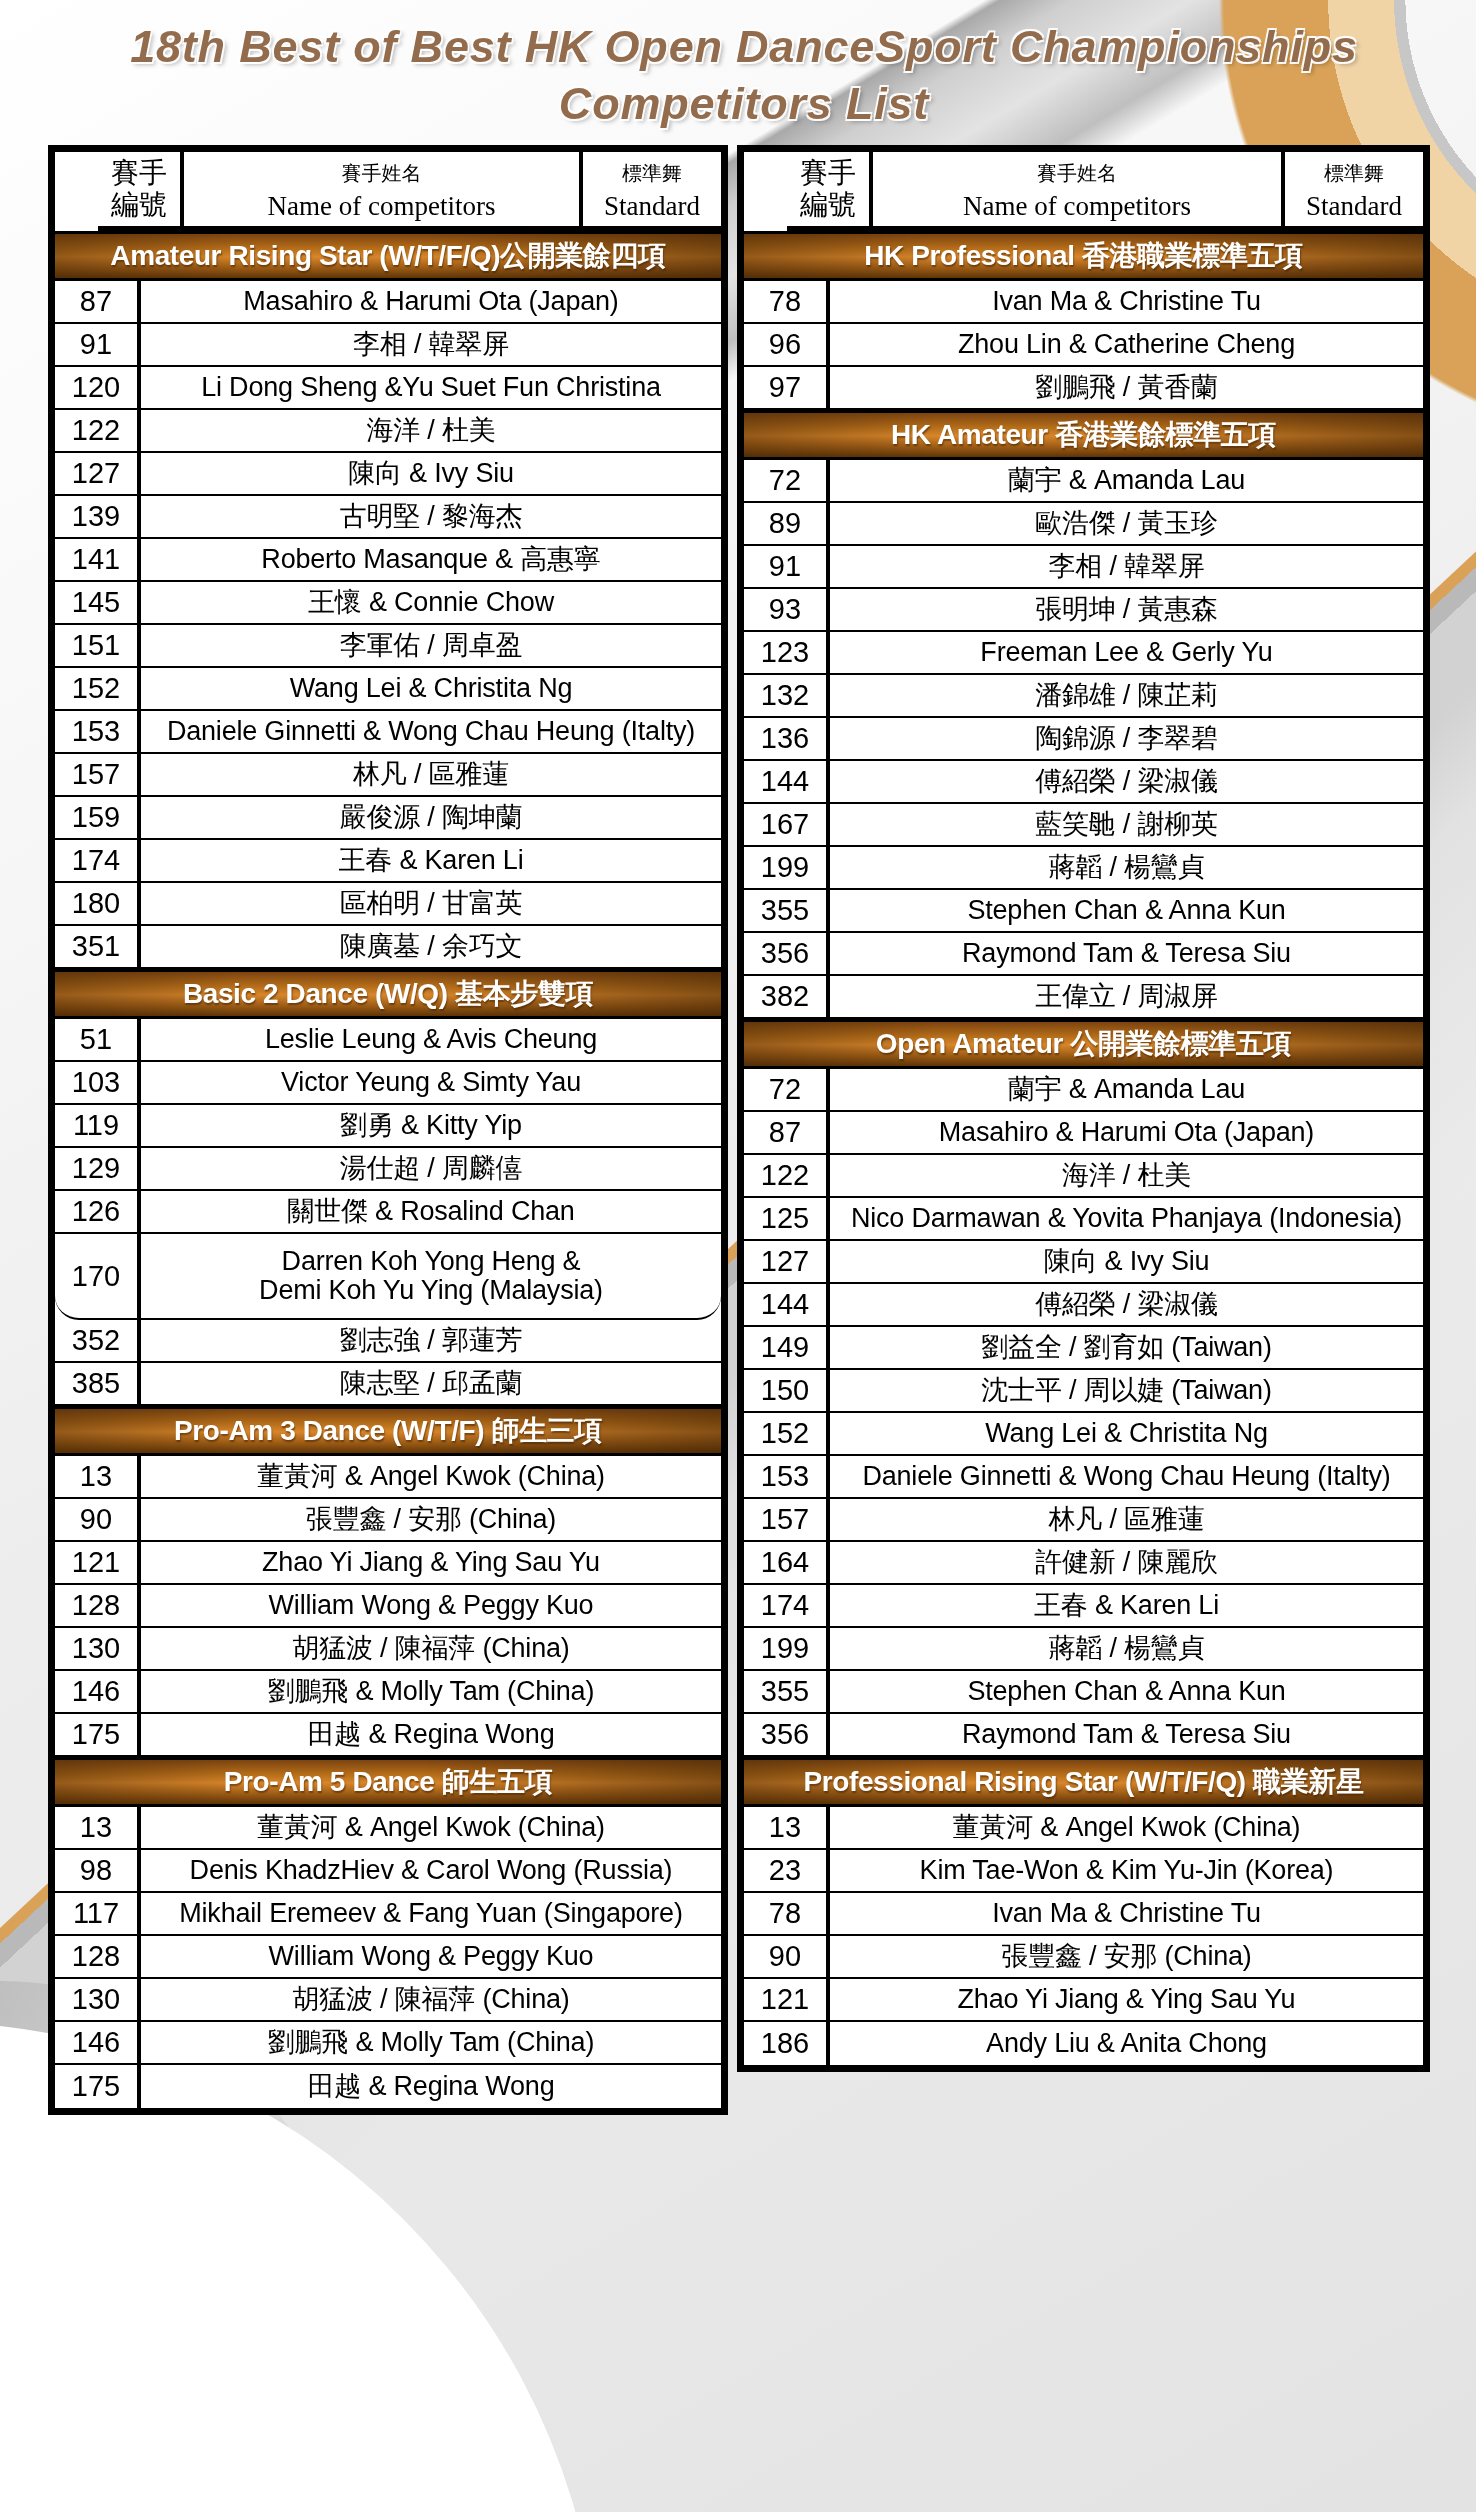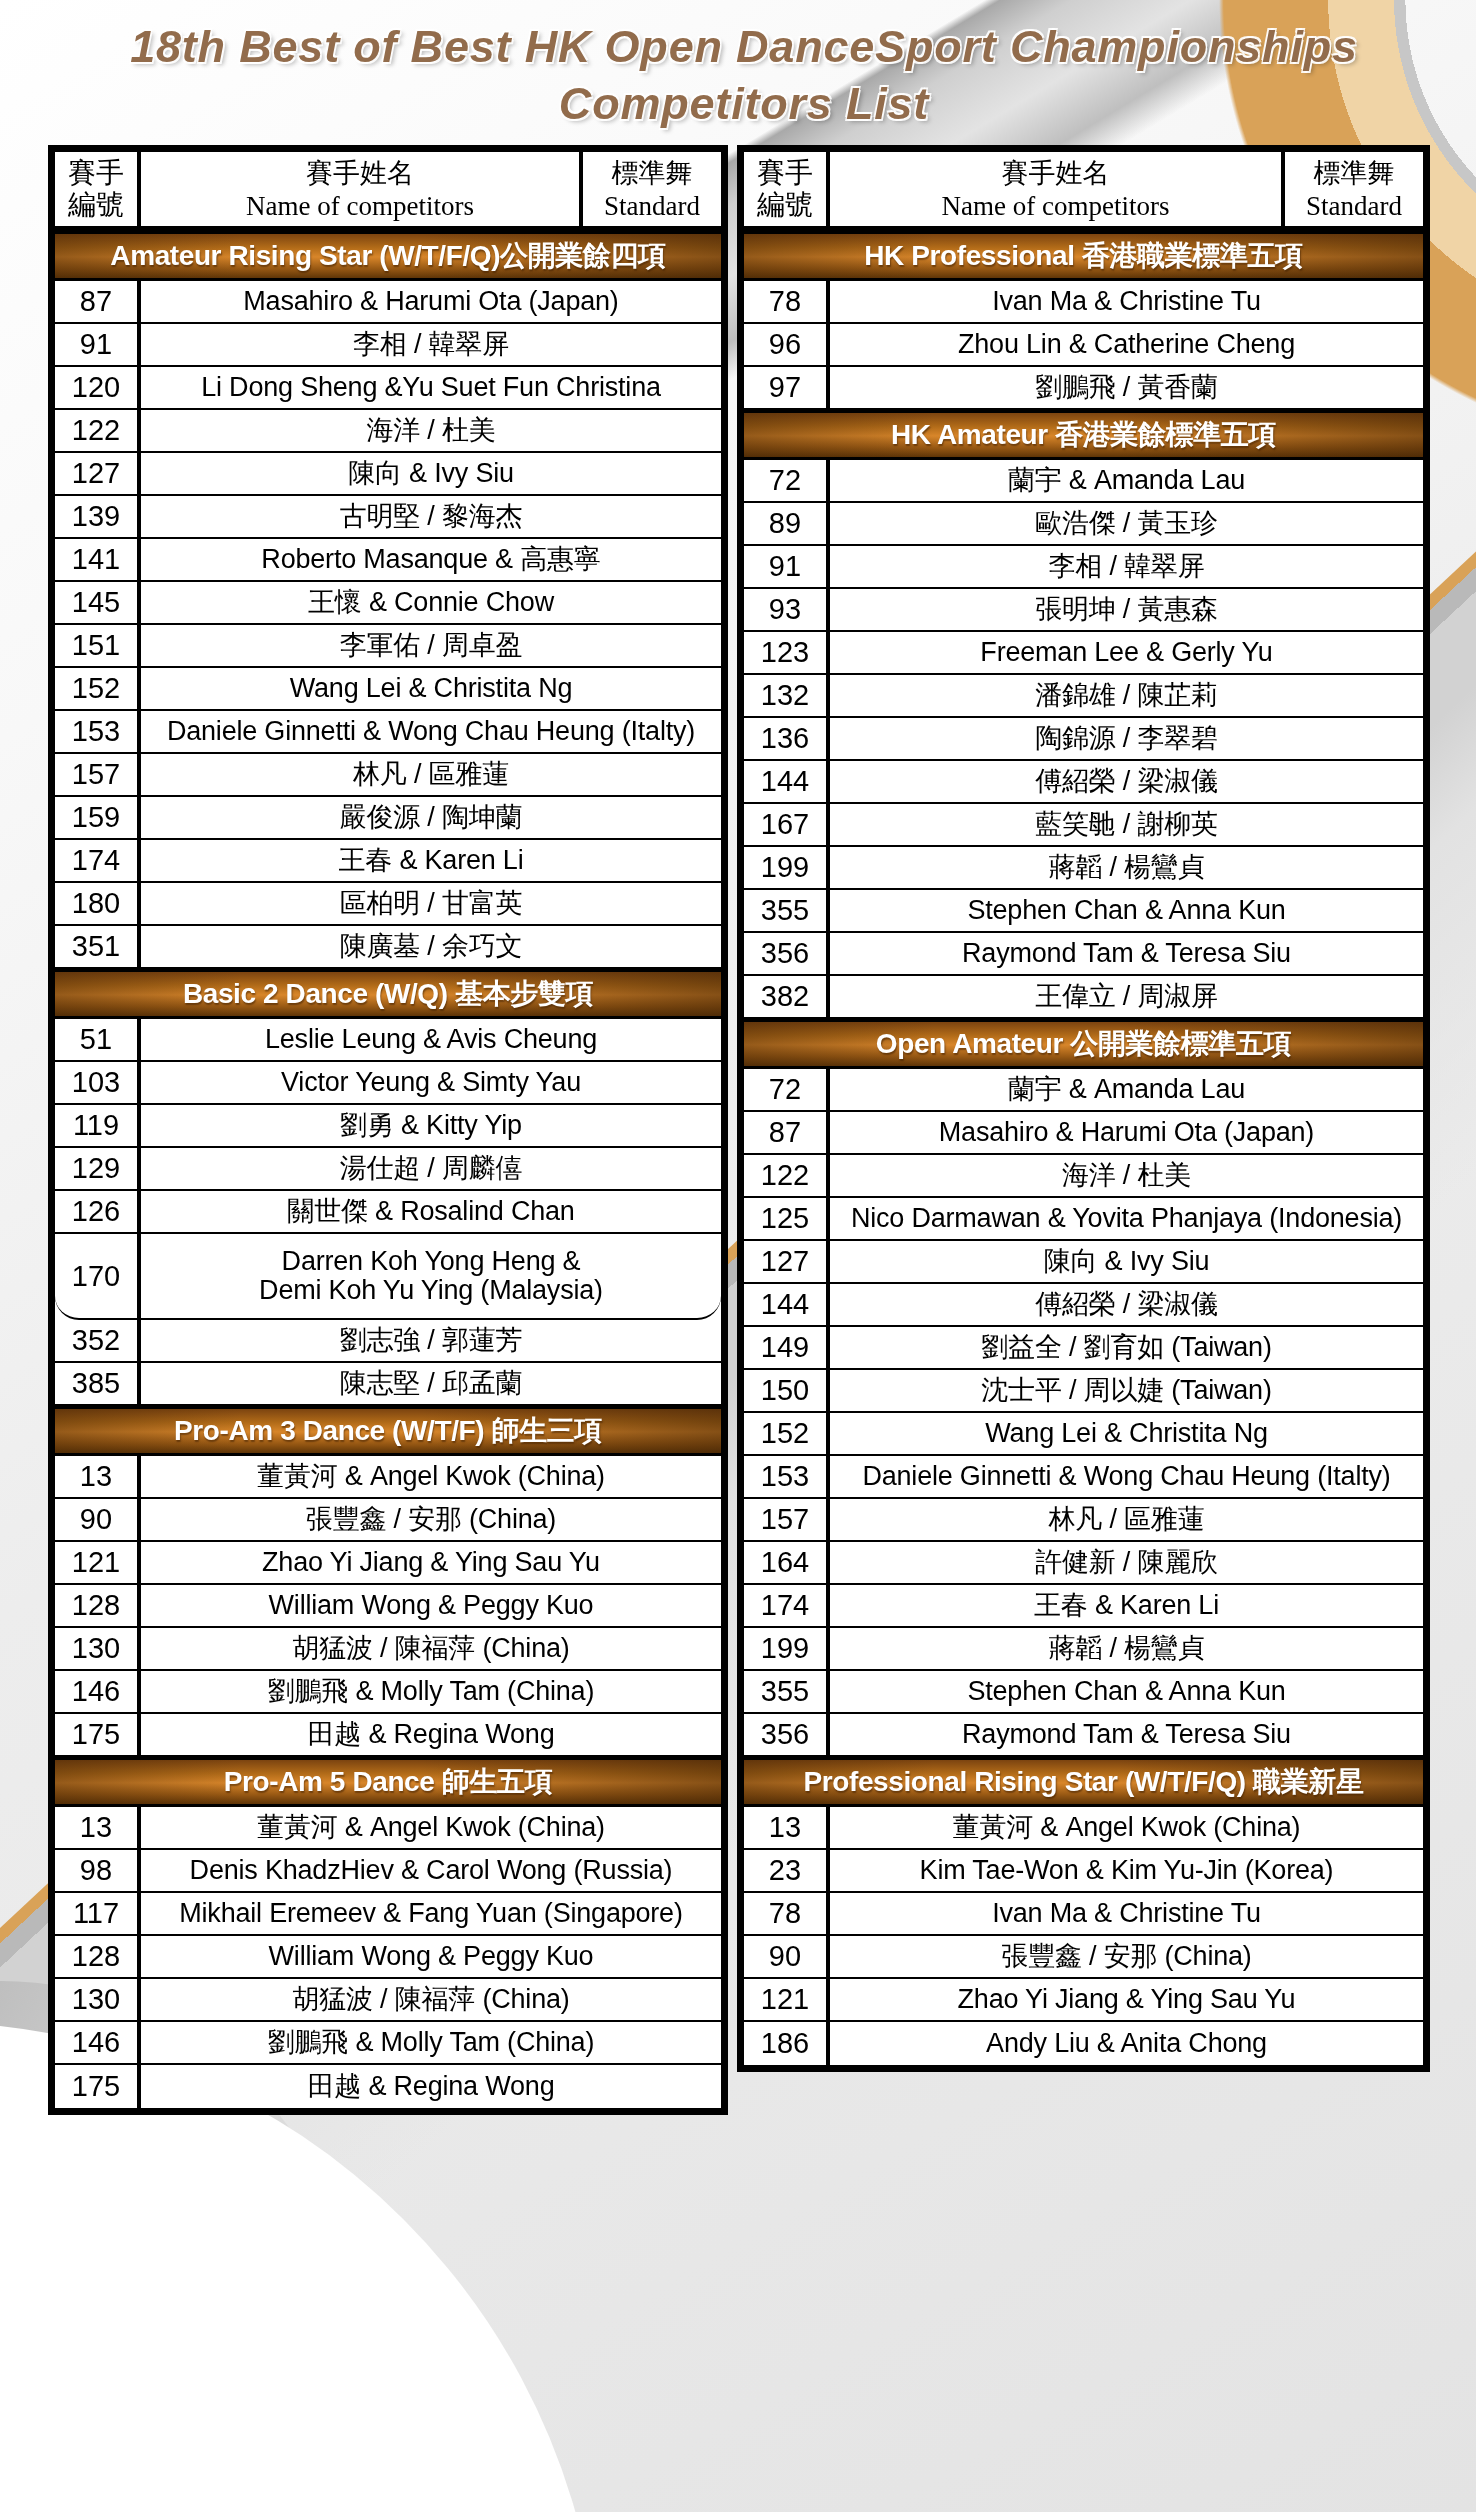--- a/index.html
+++ b/index.html
@@ -53,27 +53,27 @@
     text-shadow: 1.6px 1.6px 0 rgba(255,255,255,.9), -1.6px 1.6px 0 rgba(255,255,255,.9),
                  1.6px -1.6px 0 rgba(255,255,255,.9), -1.6px -1.6px 0 rgba(255,255,255,.9),
                  3.2px 3.2px 4px rgba(0,0,0,.25);
     padding-left: 11px;
   }
 
   .ctable { position: absolute; top: 145px; z-index: 1; background: #ffffff; border: 7.3px solid var(--line); }
   #table-left  { left: 48px;  width: 680px; }
   #table-right { left: 737px; width: 693px; }
 
-  .thead { display: flex; height: 79px; border-bottom: 5.7px solid var(--line); }
+  .thead { display: flex; height: 79px; border-bottom: 5.7px solid var(--line); margin-left: 43px; }
   .th { display: flex; flex-direction: column; justify-content: center; align-items: center;
         font-family: "Liberation Serif", serif; color: #000; }
   .th-no   { width: 86px; border-right: 4.9px solid var(--line); font-size: 28px; line-height: 32px; }
   .th-name { flex: 1; border-right: 4px solid var(--line); }
   .th-std  { width: 138px; }
-  .th .zh { font-size: 27px; line-height: 34px; }
+  .th .zh { font-size: 20px; line-height: 34px; }
   .th .en { font-size: 27px; line-height: 32px; }
 
   .band {
     height: 50px; border-top: 3.2px solid var(--line); border-bottom: 3.2px solid var(--line);
     display: flex; align-items: center; justify-content: center;
     white-space: nowrap; overflow: hidden; padding: 0 6.5px;
     color: #fff; font-weight: bold; font-size: 28px; letter-spacing: -0.4px;
     text-shadow: 0.8px 1.6px 1.6px rgba(60,30,0,.55);
     background:
       linear-gradient(to right, rgba(66,36,6,.45) 0%, rgba(66,36,6,0) 28%,

